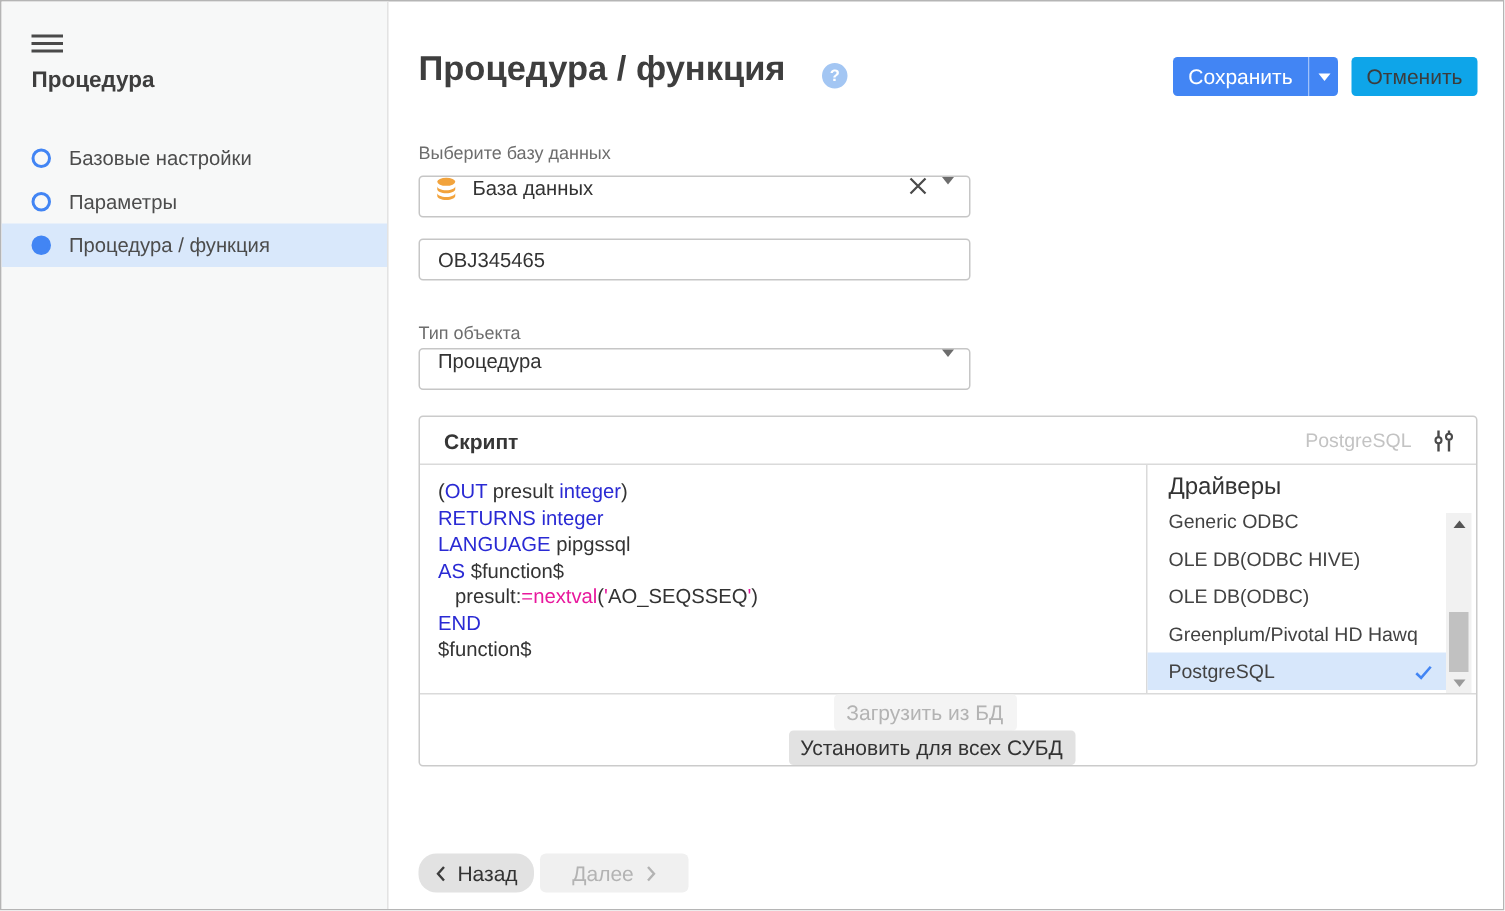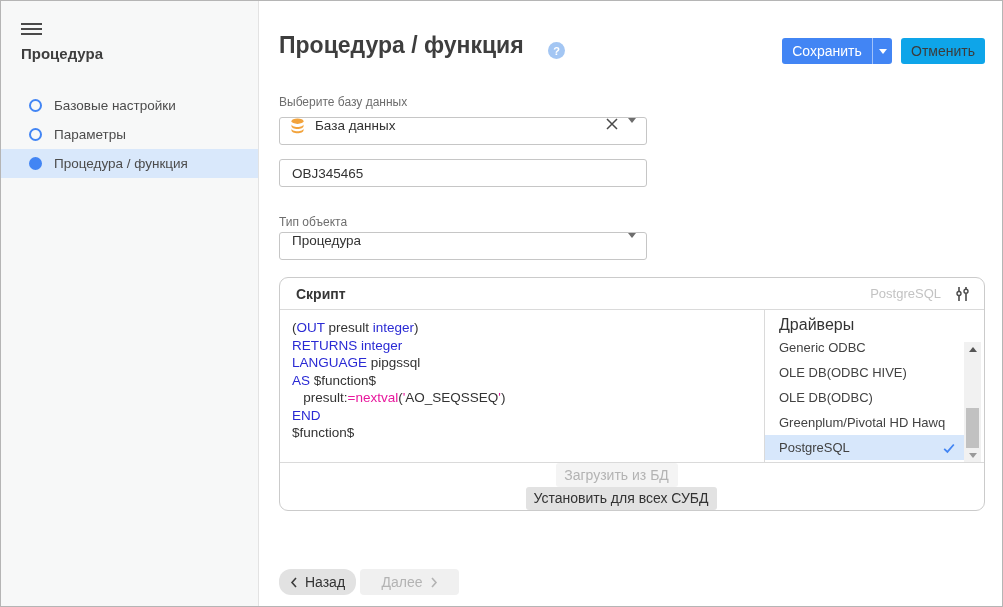--- a/index.html
+++ b/index.html
@@ -6,21 +6,21 @@
   html,body { width:1003px; height:607px; }
   body { font-family: "Liberation Sans", sans-serif; background:#fff; }
   .app { position:relative; width:1003px; height:607px; border:1px solid #b5b5b5; background:#fff; overflow:hidden; }
 
   
   .sidebar { position:absolute; left:0; top:0; bottom:0; width:258px; background:#f7f8f8; border-right:1px solid #e3e3e3; }
   .hamburger { position:absolute; left:20px; top:22px; width:21px; height:14px; cursor:pointer; }
   .hamburger span { display:block; height:2px; background:#4a4a4a; margin-bottom:3px; }
   .sidebar-title { position:absolute; left:20px; top:44px; font-size:15px; font-weight:700; color:#3e3e3e; }
   .sidebar-nav { position:absolute; left:0; right:0; top:90px; }
-  .nav-item { display:flex; align-items:center; height:29px; padding-left:28px; font-size:13.5px; color:#4c4c4c; cursor:pointer; }
+  .nav-item { display:flex; align-items:center; height:29px; padding-left:20px; font-size:13.5px; color:#4c4c4c; cursor:pointer; }
   .nav-item.active { background:#d9e8fb; }
   .radio { width:13px; height:13px; border:2px solid #4285f4; border-radius:50%; margin-right:12px; flex:none; }
   .radio.filled { background:#4285f4; }
 
   
   .page-title { position:absolute; left:278px; top:31px; font-size:23px; font-weight:700; color:#3e3e3e; }
   .help-icon { position:absolute; left:547px; top:41px; width:17px; height:17px; border-radius:50%; background:#a3c6f3; color:#fff; font-size:11px; font-weight:700; display:flex; align-items:center; justify-content:center; cursor:pointer; }
   .btn { display:flex; align-items:center; justify-content:center; font-size:14px; border:none; border-radius:3px; cursor:pointer; font-family:"Liberation Sans",sans-serif; }
   .btn-save { position:absolute; left:781px; top:37px; width:90px; height:26px; background:#4285f4; color:#fff; border-radius:3px 0 0 3px; }
   .btn-save-caret { position:absolute; left:871px; top:37px; width:20px; height:26px; background:#4285f4; border-left:1px solid rgba(255,255,255,.5); border-radius:0 3px 3px 0; }
@@ -31,21 +31,21 @@
   .field-label { position:absolute; left:278px; font-size:12px; color:#6d6d6d; }
   .field { position:absolute; left:278px; width:368px; height:28px; border:1px solid #c6c6c6; border-radius:3px; background:#fff; display:flex; align-items:flex-start; font-size:13.5px; color:#333; }
   .db-icon { margin:0 10px 0 10px; flex:none; }
   .field .grow { flex:1; }
   .x-icon { flex:none; margin-right:10px; cursor:pointer; }
   .sel-caret { width:0; height:0; border-left:4px solid transparent; border-right:4px solid transparent; border-top:5px solid #6d6d6d; margin-right:10px; flex:none; cursor:pointer; }
   .text-input { position:absolute; left:278px; width:368px; height:28px; border:1px solid #c6c6c6; border-radius:3px; padding:0 12px; font-size:13.5px; color:#333; font-family:"Liberation Sans",sans-serif; }
   .field .pad { width:12px; flex:none; }
 
   
-  .script-panel { position:absolute; left:278px; top:276px; width:706px; height:234px; border:1px solid #cbcbcb; border-radius:9px; background:#fff; }
+  .script-panel { position:absolute; left:278px; top:276px; width:706px; height:234px; border:1px solid #cbcbcb; border-radius:3px; background:#fff; }
   .sp-header { position:absolute; left:0; right:0; top:0; height:32px; border-bottom:1px solid #dadada; display:flex; align-items:center; padding:0 14px 0 16px; }
   .sp-title { font-size:14px; font-weight:700; color:#363636; flex:1; }
   .sp-dialect { font-size:13px; color:#c3c3c3; margin-right:14px; }
   .sp-body { position:absolute; left:0; right:0; top:32px; bottom:48px; }
   .code-area { position:absolute; left:0; top:0; bottom:0; width:484px; padding:9px 10px 0 12px; overflow:hidden; cursor:text; }
   .code-line { font-size:13.5px; line-height:17.5px; color:#333; white-space:pre; }
   .tok-k { color:#2a2ad4; }
   .tok-p { color:#333; }
   .tok-m { color:#e8189d; }
   .drivers { position:absolute; left:484px; top:0; bottom:0; right:0; border-left:1px solid #dadada; background:#fff; }

